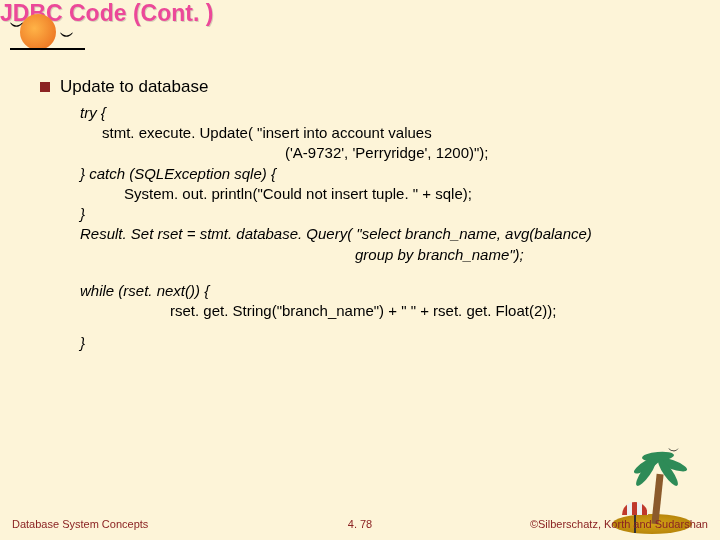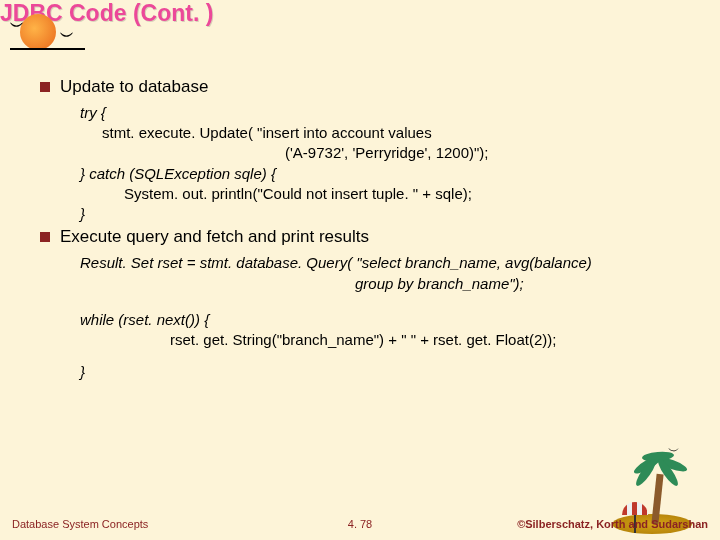--- a/index.html
+++ b/index.html
@@ -92,21 +92,21 @@
   .footer {
     position: absolute;
     bottom: 10px;
     left: 0;
     right: 0;
     font-size: 11px;
     color: #8b2323;
   }
   .footer-left { position: absolute; left: 12px; bottom: 0; }
   .footer-center { position: absolute; left: 50%; transform: translateX(-50%); bottom: 0; text-align: right; }
-  .footer-right { position: absolute; right: 12px; bottom: 0; font-weight: bold; }
+  .footer-right { position: absolute; right: 12px; bottom: 0; }
   .palm {
     position: absolute;
     bottom: 6px;
     right: 18px;
     width: 100px;
     height: 90px;
   }
   .island {
     position: absolute;
     bottom: 0;
@@ -183,24 +183,20 @@
     <span class="sq"></span>
     <span>Update to database</span>
   </div>
   <div class="sub">try {</div>
   <div class="sub2">stmt. execute. Update(  "insert into account values</div>
   <div class="sub2" style="margin-left:245px">('A-9732', 'Perryridge', 1200)");</div>
   <div class="sub">} catch (SQLException sqle) {</div>
   <div class="sub3">System. out. println("Could not insert tuple. " + sqle);</div>
   <div class="sub">}</div>
 
-  <div class="bullet-row" style="margin-top:2px">
-    <span class="sq"></span>
-    <span>Execute query and fetch and print results</span>
-  </div>
   <div class="sub">Result. Set rset = stmt. database. Query( "select branch_name, avg(balance)</div>
   <div class="sub" style="margin-left:315px">group by branch_name");</div>
   <div class="sub" style="margin-top:16px">while (rset. next()) {</div>
   <div class="sub2" style="margin-left:130px">rset. get. String("branch_name") + "  " + rset. get. Float(2));</div>
   <div class="sub" style="margin-top:12px">}</div>
 </div>
 
 <span class="bird-right">︶</span>
 
 <div class="palm">

